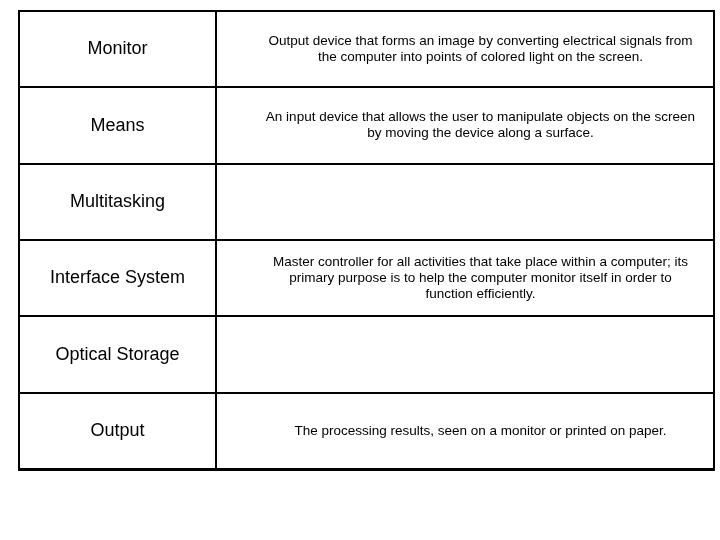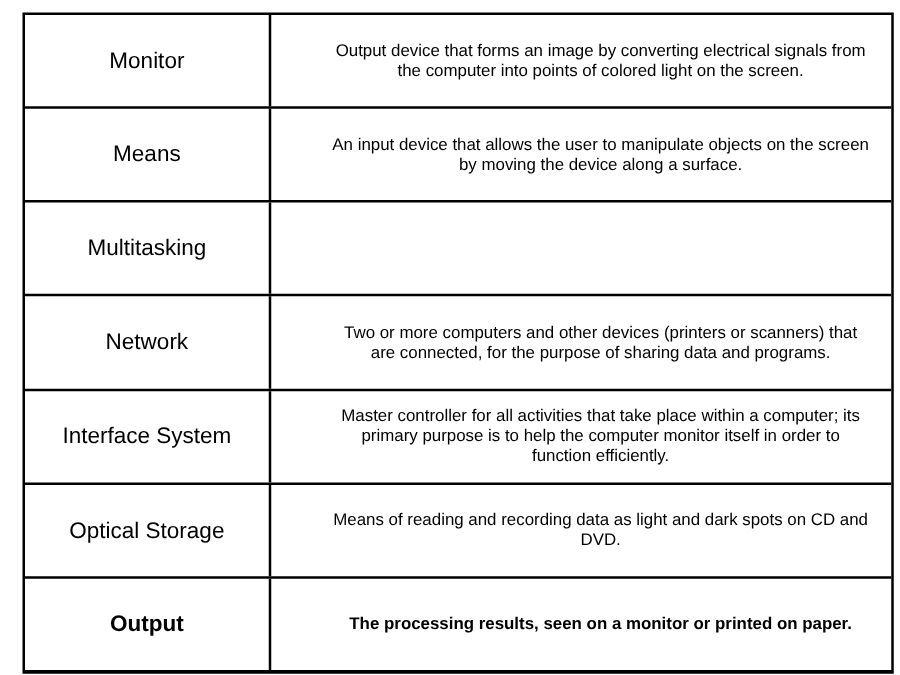--- a/index.html
+++ b/index.html
@@ -18,38 +18,37 @@
   .slide {
     position: absolute;
     inset: 0;
     background: #ffffff;
   }
   .def-table {
     position: absolute;
     left: 18px;
     top: 10px;
     width: 697px;
-    height: 529px;
+    height: 461px;
     box-sizing: border-box;
     border: 2px solid #000000;
     border-bottom-width: 3px;
     display: flex;
     flex-direction: column;
     background: #ffffff;
   }
   .trow {
     flex: 1 1 0;
     display: flex;
     border-bottom: 2px solid #000000;
     box-sizing: border-box;
     min-height: 0;
   }
   .trow:last-child {
     border-bottom: none;
-    font-weight: bold;
   }
   .term-cell {
     flex: 0 0 197px;
     width: 197px;
     box-sizing: border-box;
     border-right: 2px solid #000000;
     display: flex;
     align-items: center;
     justify-content: center;
     text-align: center;
@@ -105,50 +104,37 @@
 by moving the device along a surface.</span>
       </div>
     </div>
 
     <div class="trow">
       <div class="term-cell">
         <span class="term-text">Multitasking</span>
       </div>
     </div>
 
-    <div class="trow">
-      <div class="term-cell">
-        <span class="term-text">Network</span>
-      </div>
-      <div class="def-cell">
-        <span class="def-text">Two or more computers and other devices (printers or scanners) that
-are connected, for the purpose of sharing data and programs.</span>
-      </div>
-    </div>
 
 
     <div class="trow">
       <div class="term-cell">
         <span class="term-text">Interface System</span>
       </div>
       <div class="def-cell">
         <span class="def-text">Master controller for all activities that take place within a computer; its
 primary purpose is to help the computer monitor itself in order to
 function efficiently.</span>
       </div>
     </div>
 
     <div class="trow">
       <div class="term-cell">
         <span class="term-text">Optical Storage</span>
       </div>
-      <div class="def-cell">
-        <span class="def-text">Means of reading and recording data as light and dark spots on CD and
-DVD.</span>
-      </div>
     </div>
 
     <div class="trow">
       <div class="term-cell">
         <span class="term-text">Output</span>
       </div>
       <div class="def-cell">
         <span class="def-text">The processing results, seen on a monitor or printed on paper.</span>
       </div>
     </div>

